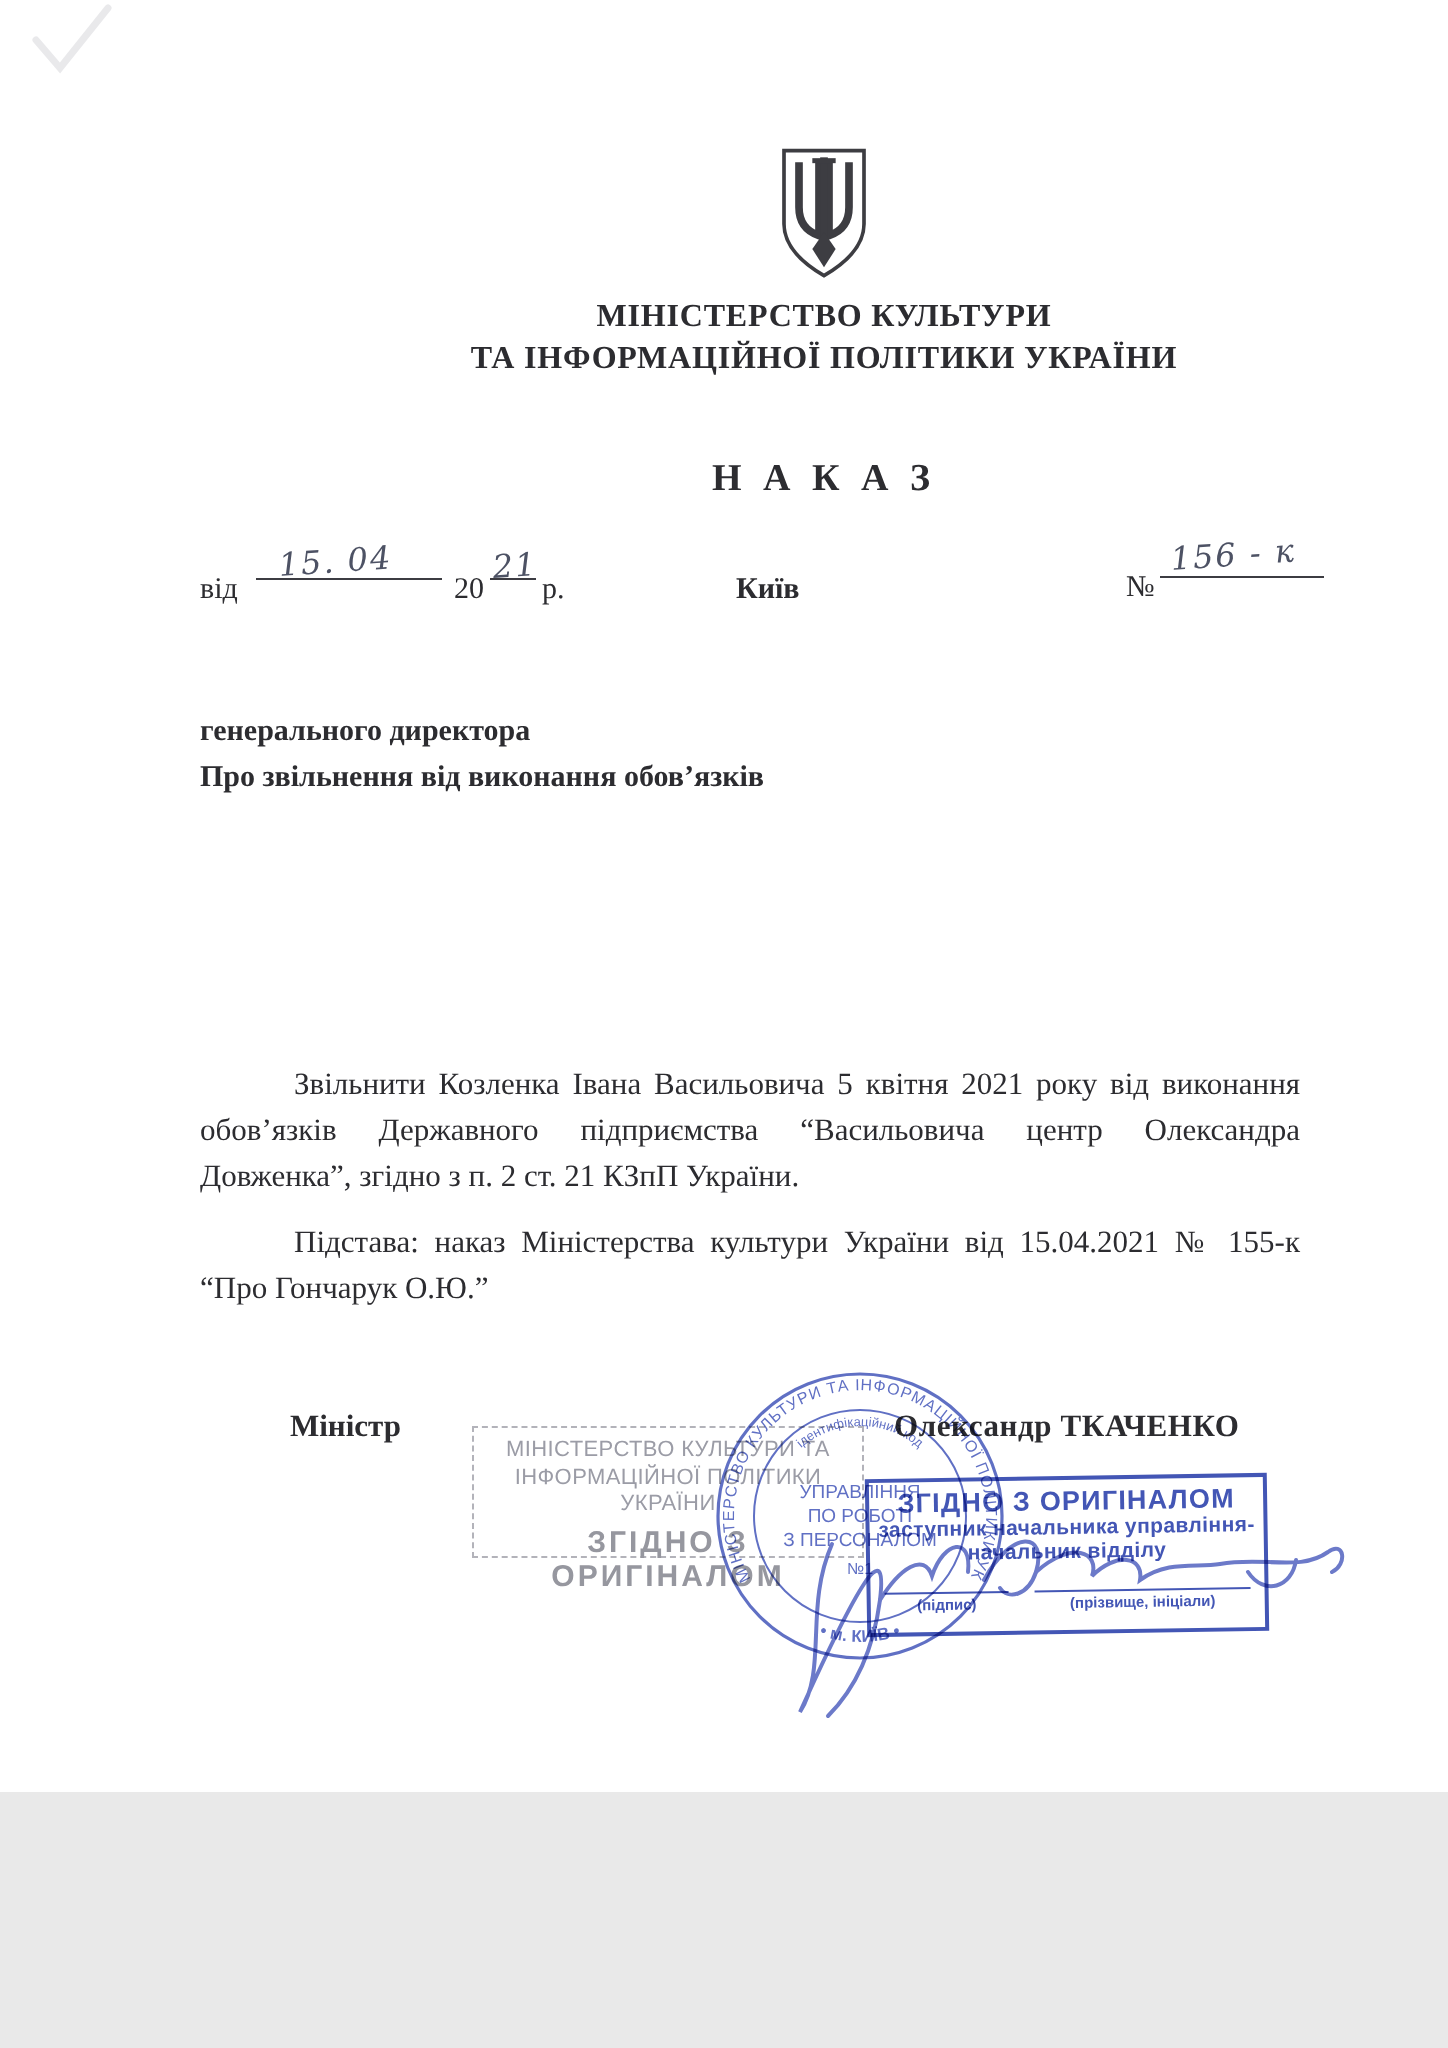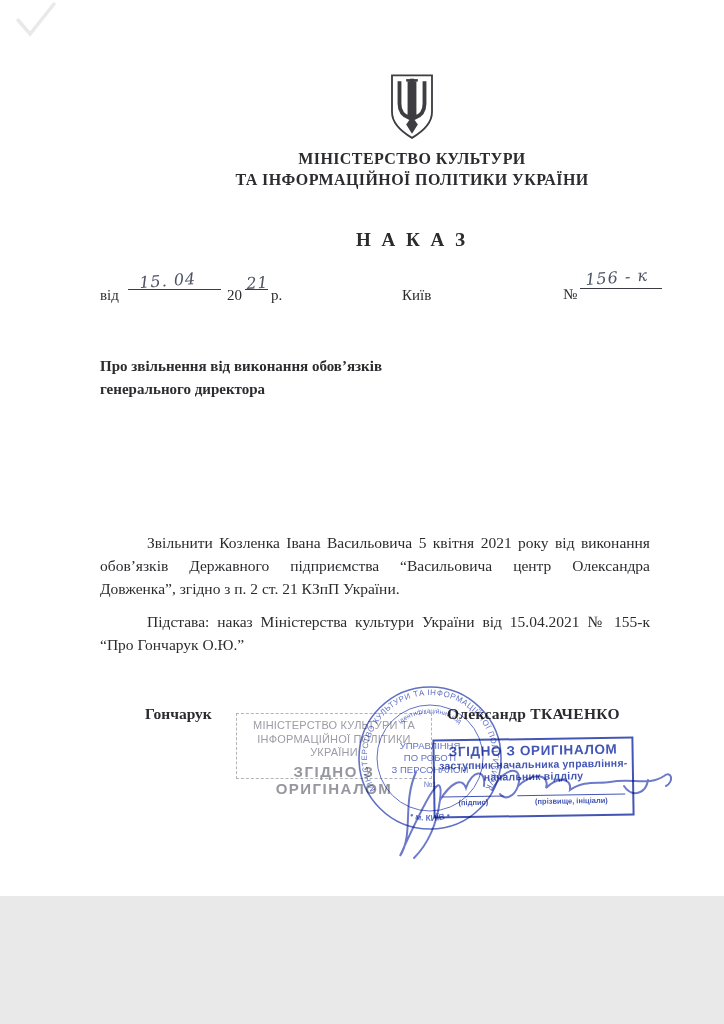--- a/index.html
+++ b/index.html
@@ -96,38 +96,38 @@
 
   <div class="abs order-title">Н А К А З</div>
 
   <span class="abs dl" style="left:100px;top:287px;text-align:center;">від</span>
   <span class="abs blank" style="left:128px;top:272px;width:93px;"></span>
   <span class="abs hw" style="left:140px;top:273px;">15. 04</span>
   <span class="abs dl" style="left:227px;top:287px;">20</span>
   <span class="abs blank" style="left:245px;top:272px;width:23px;"></span>
   <span class="abs hw" style="left:247px;top:274px;">21</span>
   <span class="abs dl" style="left:271px;top:287px;">р.</span>
-  <span class="abs dl" style="left:402px;top:287px;">Київ</span>
+  <span class="abs dl" style="left:368px;top:287px;font-weight:bold;">Київ</span>
   <span class="abs dl" style="left:563px;top:286px;">№</span>
   <span class="abs blank" style="left:580px;top:271px;width:82px;"></span>
   <span class="abs hw" style="left:586px;top:270px;">156 - к</span>
 
   <div class="abs subject">
+    <div>генерального директора</div>
     <div>Про звільнення від виконання обов’язків</div>
-    <div>генерального директора</div>
   </div>
 
   <div class="abs bodyline force indent" style="top:531px;">Звільнити Козленка Івана Васильовича 5 квітня 2021 року від виконання</div>
   <div class="abs bodyline force" style="top:554px;">обов’язків Державного підприємства “Васильовича центр Олександра</div>
   <div class="abs bodyline" style="top:577px;">Довженка”, згідно з п. 2 ст. 21 КЗпП України.</div>
 
   <div class="abs bodyline force indent" style="top:610px;">Підстава: наказ Міністерства культури України від 15.04.2021 № 155-к</div>
   <div class="abs bodyline" style="top:633px;font-family:Liberation Serif, serif;">“Про Гончарук О.Ю.”</div>
 
-  <span class="abs sig-label">Гончарук</span>
+  <span class="abs sig-label">Міністр</span>
   <span class="abs sig-name">Олександр ТКАЧЕНКО</span>
 
   <div class="abs gray-stamp">
     <div class="l1">МІНІСТЕРСТВО КУЛЬТУРИ ТА</div>
     <div class="l2">ІНФОРМАЦІЙНОЇ ПОЛІТИКИ УКРАЇНИ</div>
     <div class="l3">ЗГІДНО З ОРИГІНАЛОМ</div>
   </div>
 
   <svg class="abs round-stamp" width="150" height="150" viewBox="0 0 150 150" font-family="Liberation Sans, DejaVu Sans, sans-serif">
     <circle cx="75" cy="75" r="71" fill="none" stroke="#4a5cbc" stroke-width="1.6"></circle>

